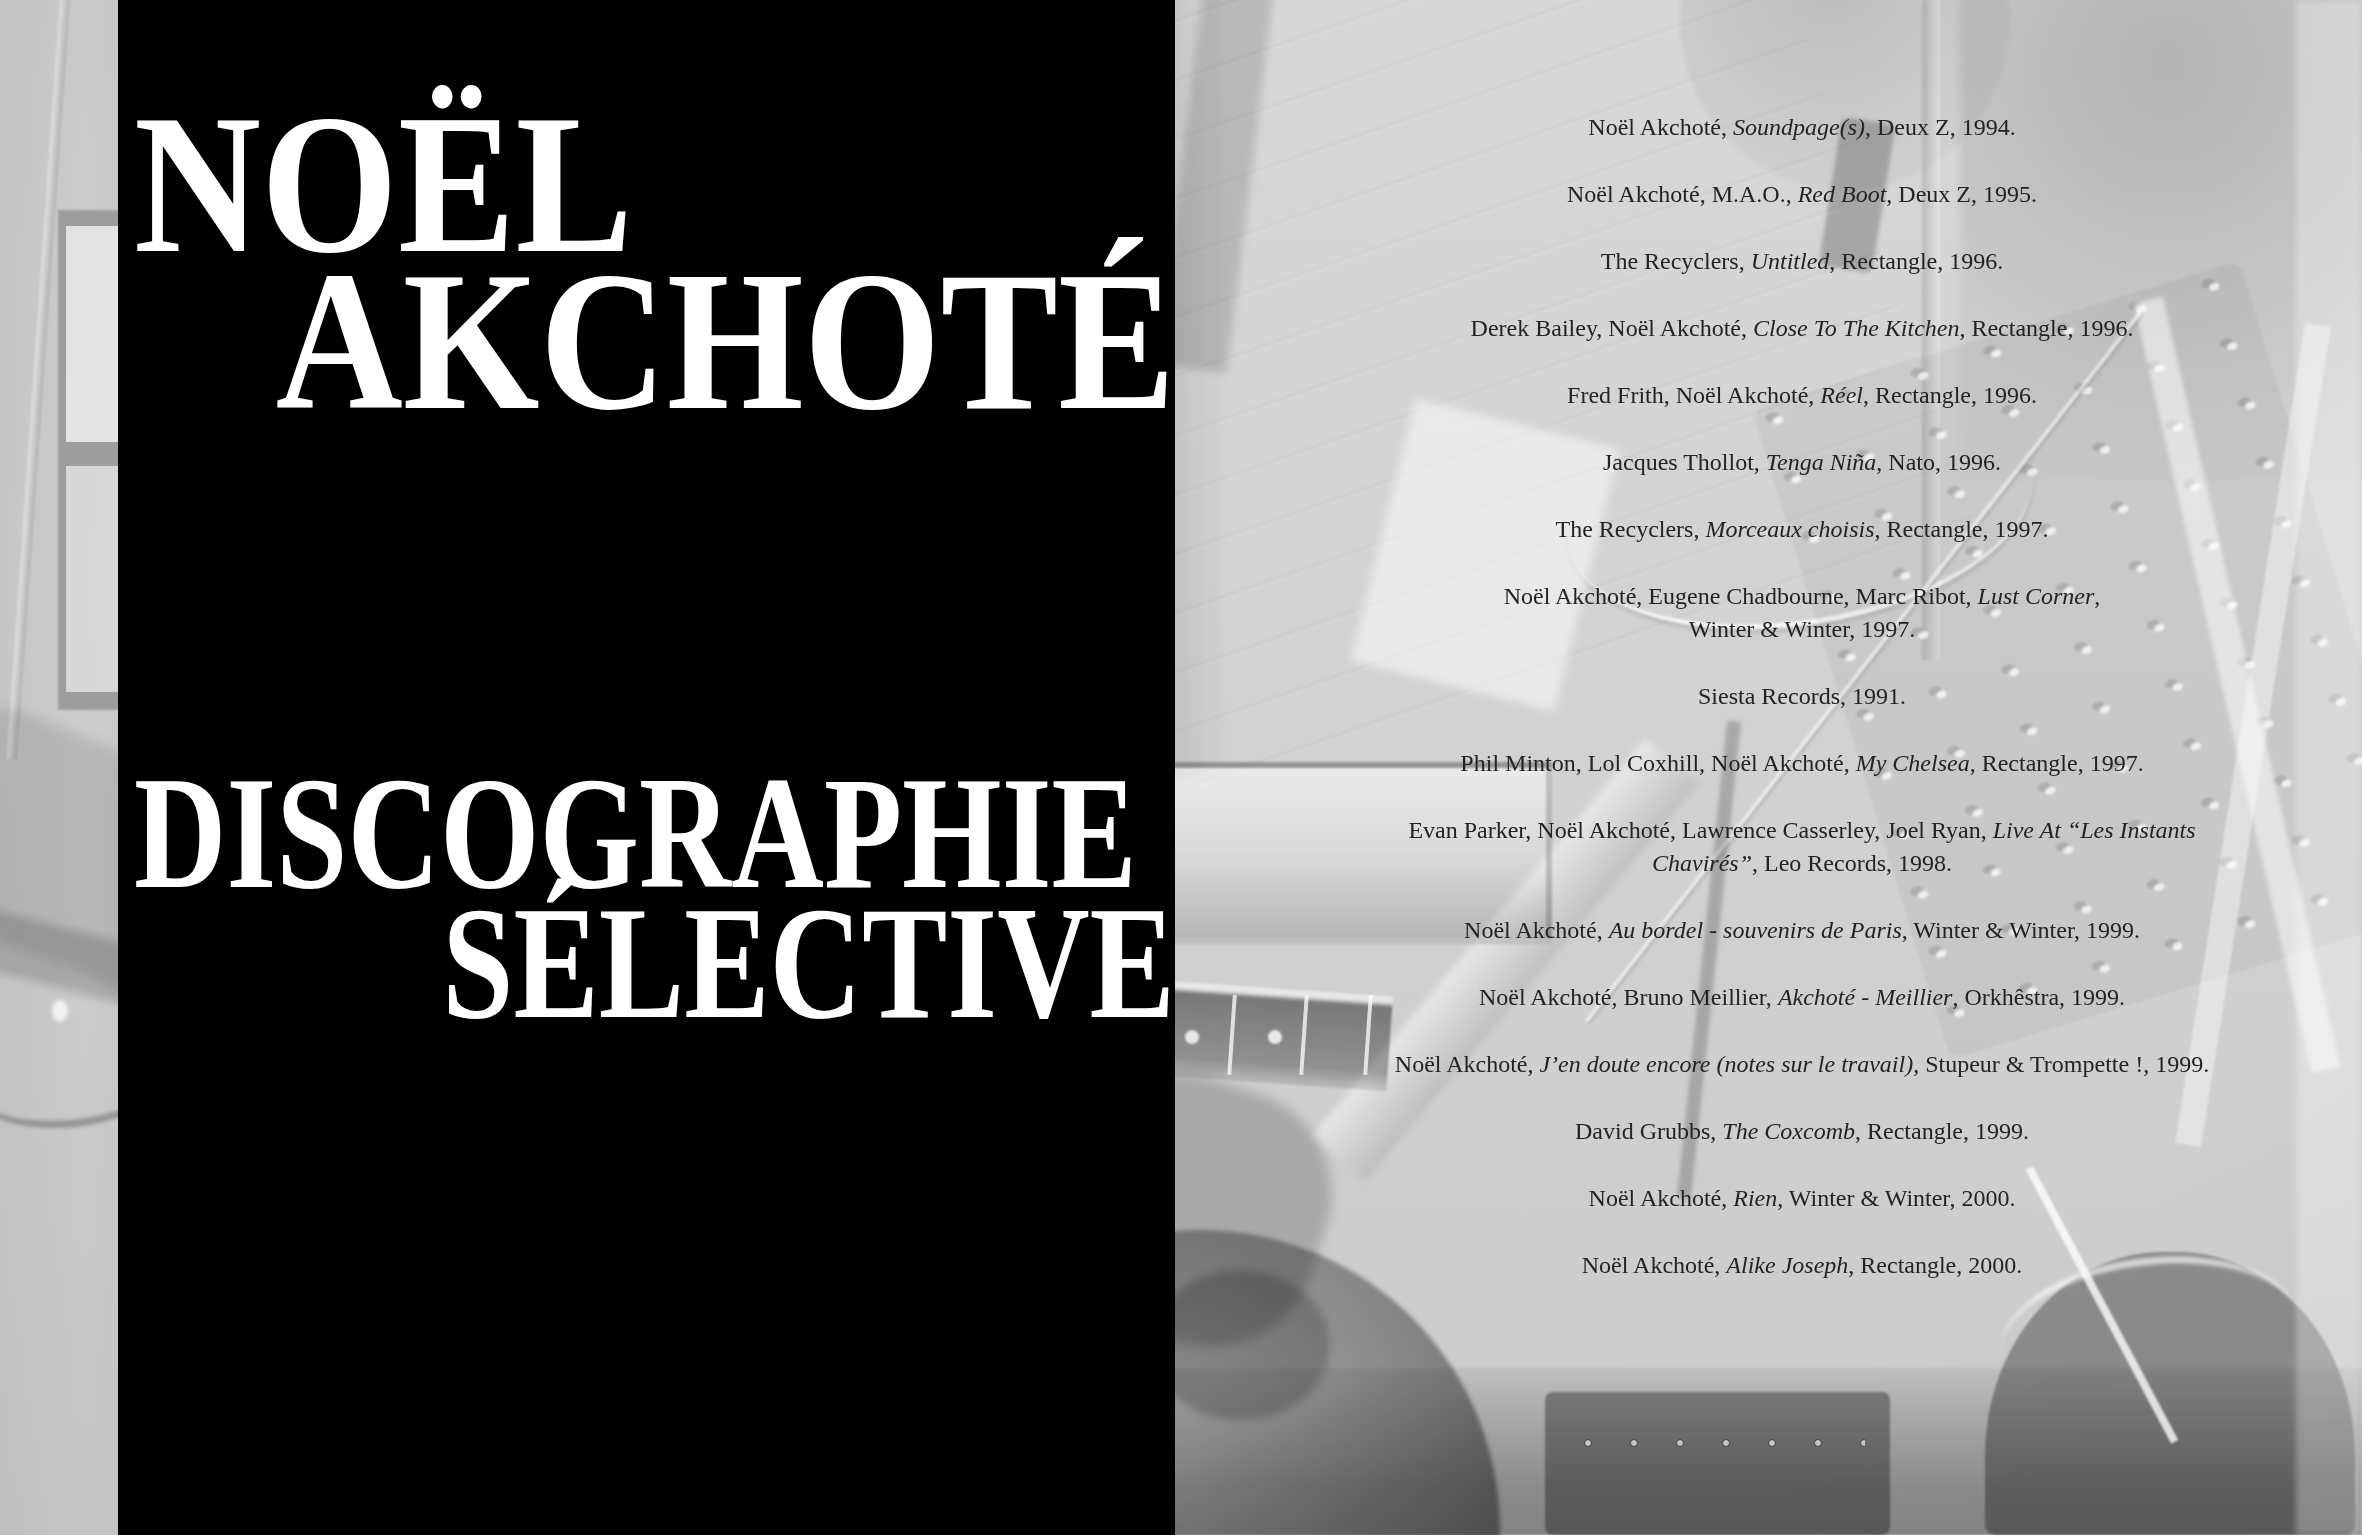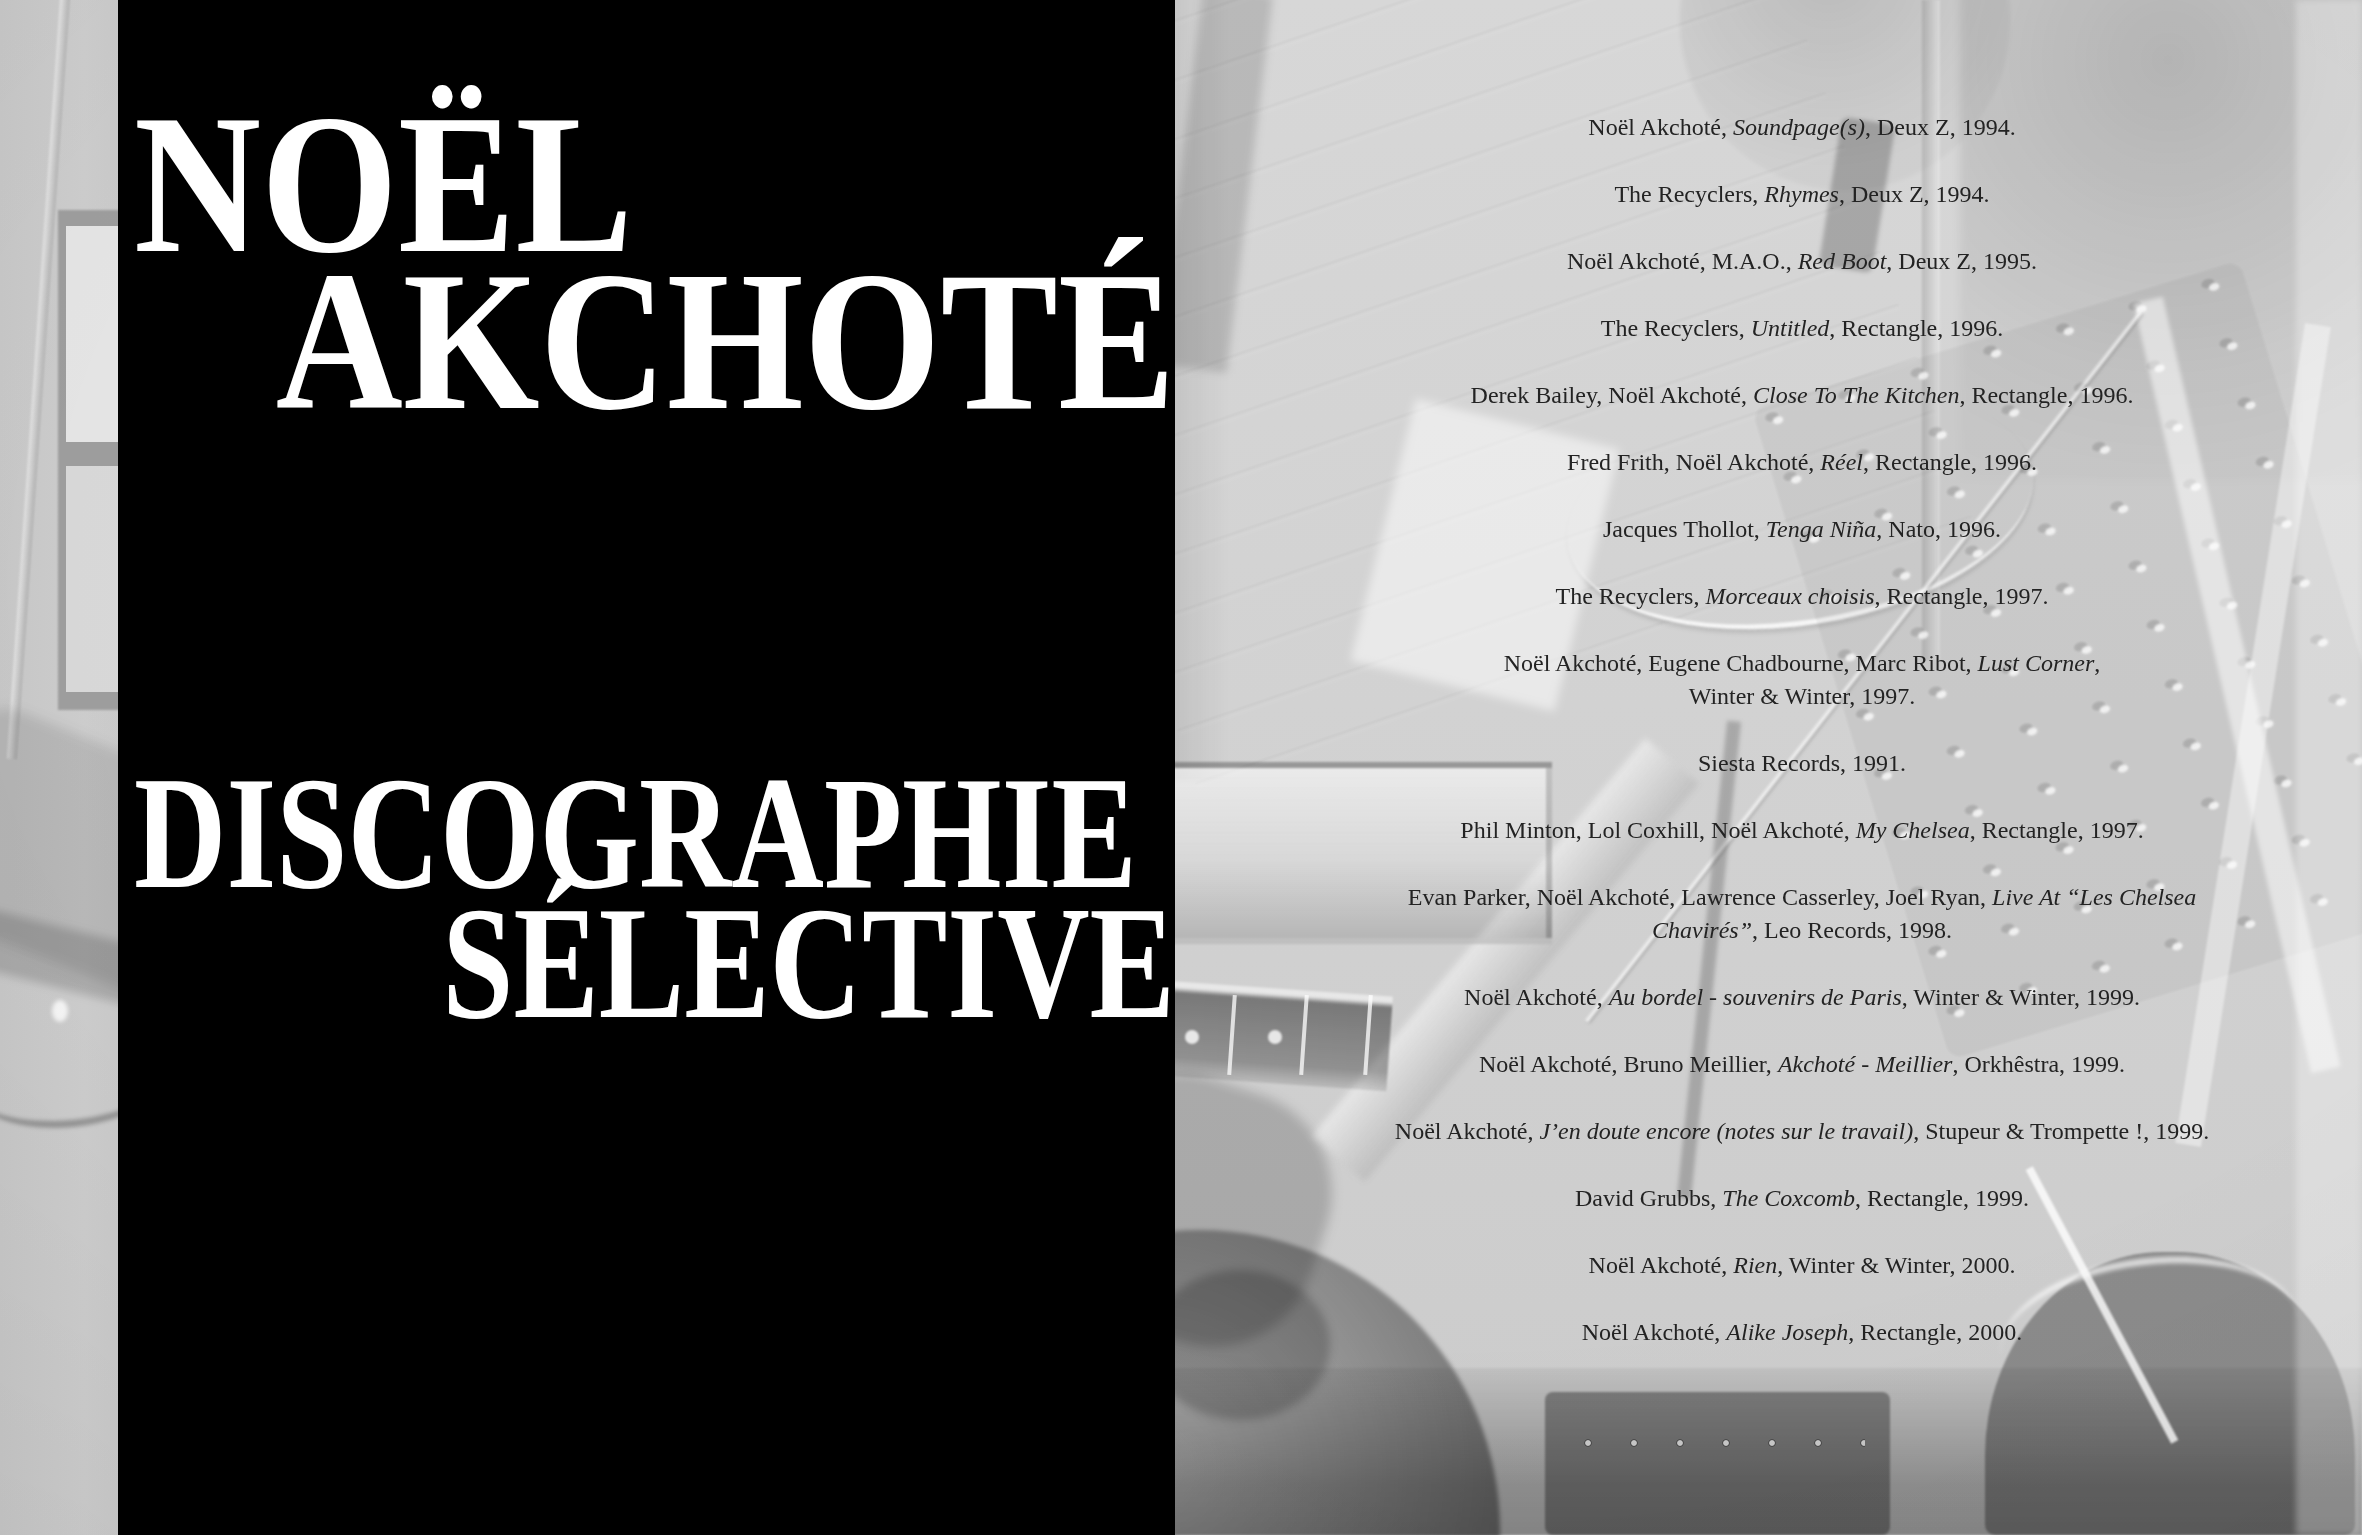--- a/index.html
+++ b/index.html
@@ -164,23 +164,20 @@
     <div class="title-line t-akchote"><span>AKCHOTÉ</span></div>
     <div class="title-line t-selective"><span>SÉLECTIVE</span></div>
     <div class="title-line t-disco"><span>DISCOGRAPHIE</span></div>
   </div>
 
   <div class="disco">
       <div class="entry">
         <div class="line"><span>Noël Akchoté, </span><em>Soundpage(s)</em><span>, Deux Z, 1994.</span></div>
       </div>
       <div class="entry">
-        <div class="line"><span>The Recyclers, </span><em>Rhymes</em><span>, Deux Z, 1994.</span></div>
-      </div>
-      <div class="entry">
         <div class="line"><span>Noël Akchoté, M.A.O., </span><em>Red Boot</em><span>, Deux Z, 1995.</span></div>
       </div>
       <div class="entry">
         <div class="line"><span>The Recyclers, </span><em>Untitled</em><span>, Rectangle, 1996.</span></div>
       </div>
       <div class="entry">
         <div class="line"><span>Derek Bailey, Noël Akchoté, </span><em>Close To The Kitchen</em><span>, Rectangle, 1996.</span></div>
       </div>
       <div class="entry">
         <div class="line"><span>Fred Frith, Noël Akchoté, </span><em>Réel</em><span>, Rectangle, 1996.</span></div>
@@ -195,21 +192,21 @@
         <div class="line"><span>Noël Akchoté, Eugene Chadbourne, Marc Ribot, </span><em>Lust Corner</em><span>,</span></div>
         <div class="line"><span>Winter &amp; Winter, 1997.</span></div>
       </div>
       <div class="entry">
         <div class="line"><span>Siesta Records, 1991.</span></div>
       </div>
       <div class="entry">
         <div class="line"><span>Phil Minton, Lol Coxhill, Noël Akchoté, </span><em>My Chelsea</em><span>, Rectangle, 1997.</span></div>
       </div>
       <div class="entry">
-        <div class="line"><span>Evan Parker, Noël Akchoté, Lawrence Casserley, Joel Ryan, </span><em>Live At “Les Chelsea</em></div>
+        <div class="line"><span>Evan Parker, Noël Akchoté, Lawrence Casserley, Joel Ryan, </span><em>Live At “Les Instants</em></div>
         <div class="line"><em>Chavirés”</em><span>, Leo Records, 1998.</span></div>
       </div>
       <div class="entry">
         <div class="line"><span>Noël Akchoté, </span><em>Au bordel - souvenirs de Paris</em><span>, Winter &amp; Winter, 1999.</span></div>
       </div>
       <div class="entry">
         <div class="line"><span>Noël Akchoté, Bruno Meillier, </span><em>Akchoté - Meillier</em><span>, Orkhêstra, 1999.</span></div>
       </div>
       <div class="entry">
         <div class="line"><span>Noël Akchoté, </span><em>J’en doute encore (notes sur le travail)</em><span>, Stupeur &amp; Trompette !, 1999.</span></div>

